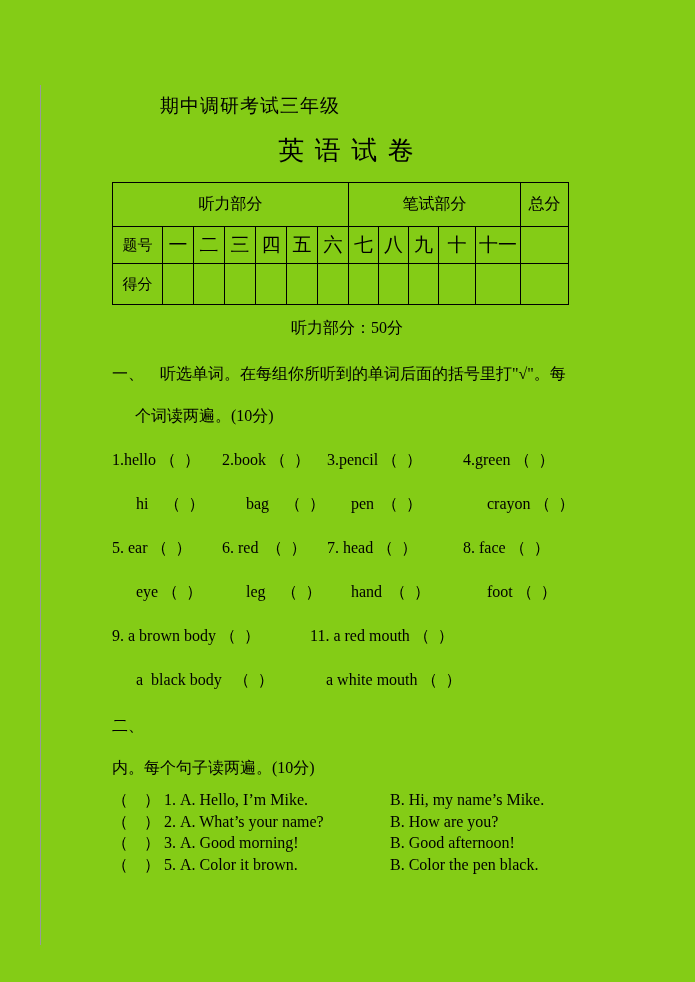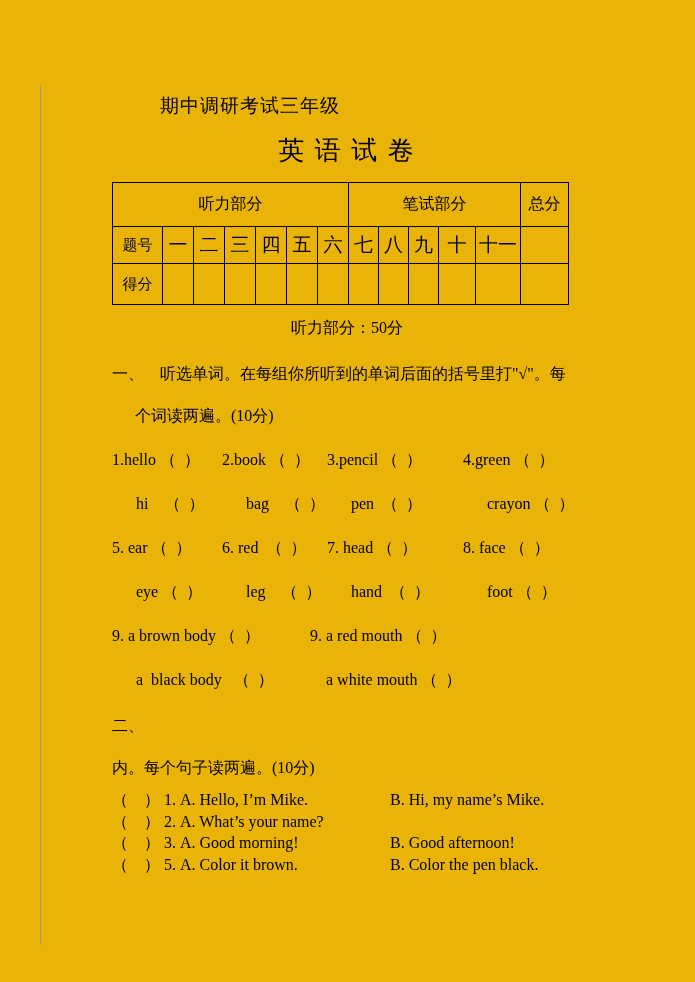--- a/index.html
+++ b/index.html
@@ -2,21 +2,21 @@
 <html><head>
 <meta charset="utf-8">
 <style>
   * { box-sizing: border-box; }
   html, body { margin: 0; padding: 0; }
   body { background: #ffffff; }
   .page {
     position: relative;
     width: 695px;
     height: 982px;
-    background: #eab308;
+    background: #84cc16;
     color: #000000;
     font-family: "Liberation Serif", "DejaVu Serif", serif;
     overflow: hidden;
   }
   .margin-line {
     position: absolute;
     left: 40px;
     top: 85px;
     height: 860px;
     width: 1px;
@@ -199,38 +199,39 @@
       <span class="wc3">8. face （  ）</span>
     </div>
     <div class="word-row indent">
       <span class="wc0">eye （  ）</span>
       <span class="wc1">leg    （  ）</span>
       <span class="wc2">hand  （  ）</span>
       <span class="wc3">foot （  ）</span>
     </div>
     <div class="word-row">
       <span class="bc0">9. a brown body （  ）</span>
-      <span class="bc1">9. a red mouth （  ）</span>
+      <span class="bc1">11. a red mouth （  ）</span>
     </div>
     <div class="word-row indent">
       <span class="bc0b">a  black body   （  ）</span>
       <span class="bc1">a white mouth （  ）</span>
     </div>
 
     <div class="sec-heading">
       <span class="sec-num">二、</span>
     </div>
     <div class="sec-line2">内。每个句子读两遍。(10分)</div>
 
     <div class="sent-row first">
       <span class="sent-left">（    ） 1. A. Hello, I’m Mike.</span>
       <span class="sent-right">B. Hi, my name’s Mike.</span>
     </div>
     <div class="sent-row">
       <span class="sent-left">（    ） 2. A. What’s your name?</span>
+      <span class="sent-right">B. How are you?</span>
     </div>
     <div class="sent-row">
       <span class="sent-left">（    ） 3. A. Good morning!</span>
       <span class="sent-right">B. Good afternoon!</span>
     </div>
     <div class="sent-row">
       <span class="sent-left">（    ） 5. A. Color it brown.</span>
       <span class="sent-right">B. Color the pen black.</span>
     </div>
 

